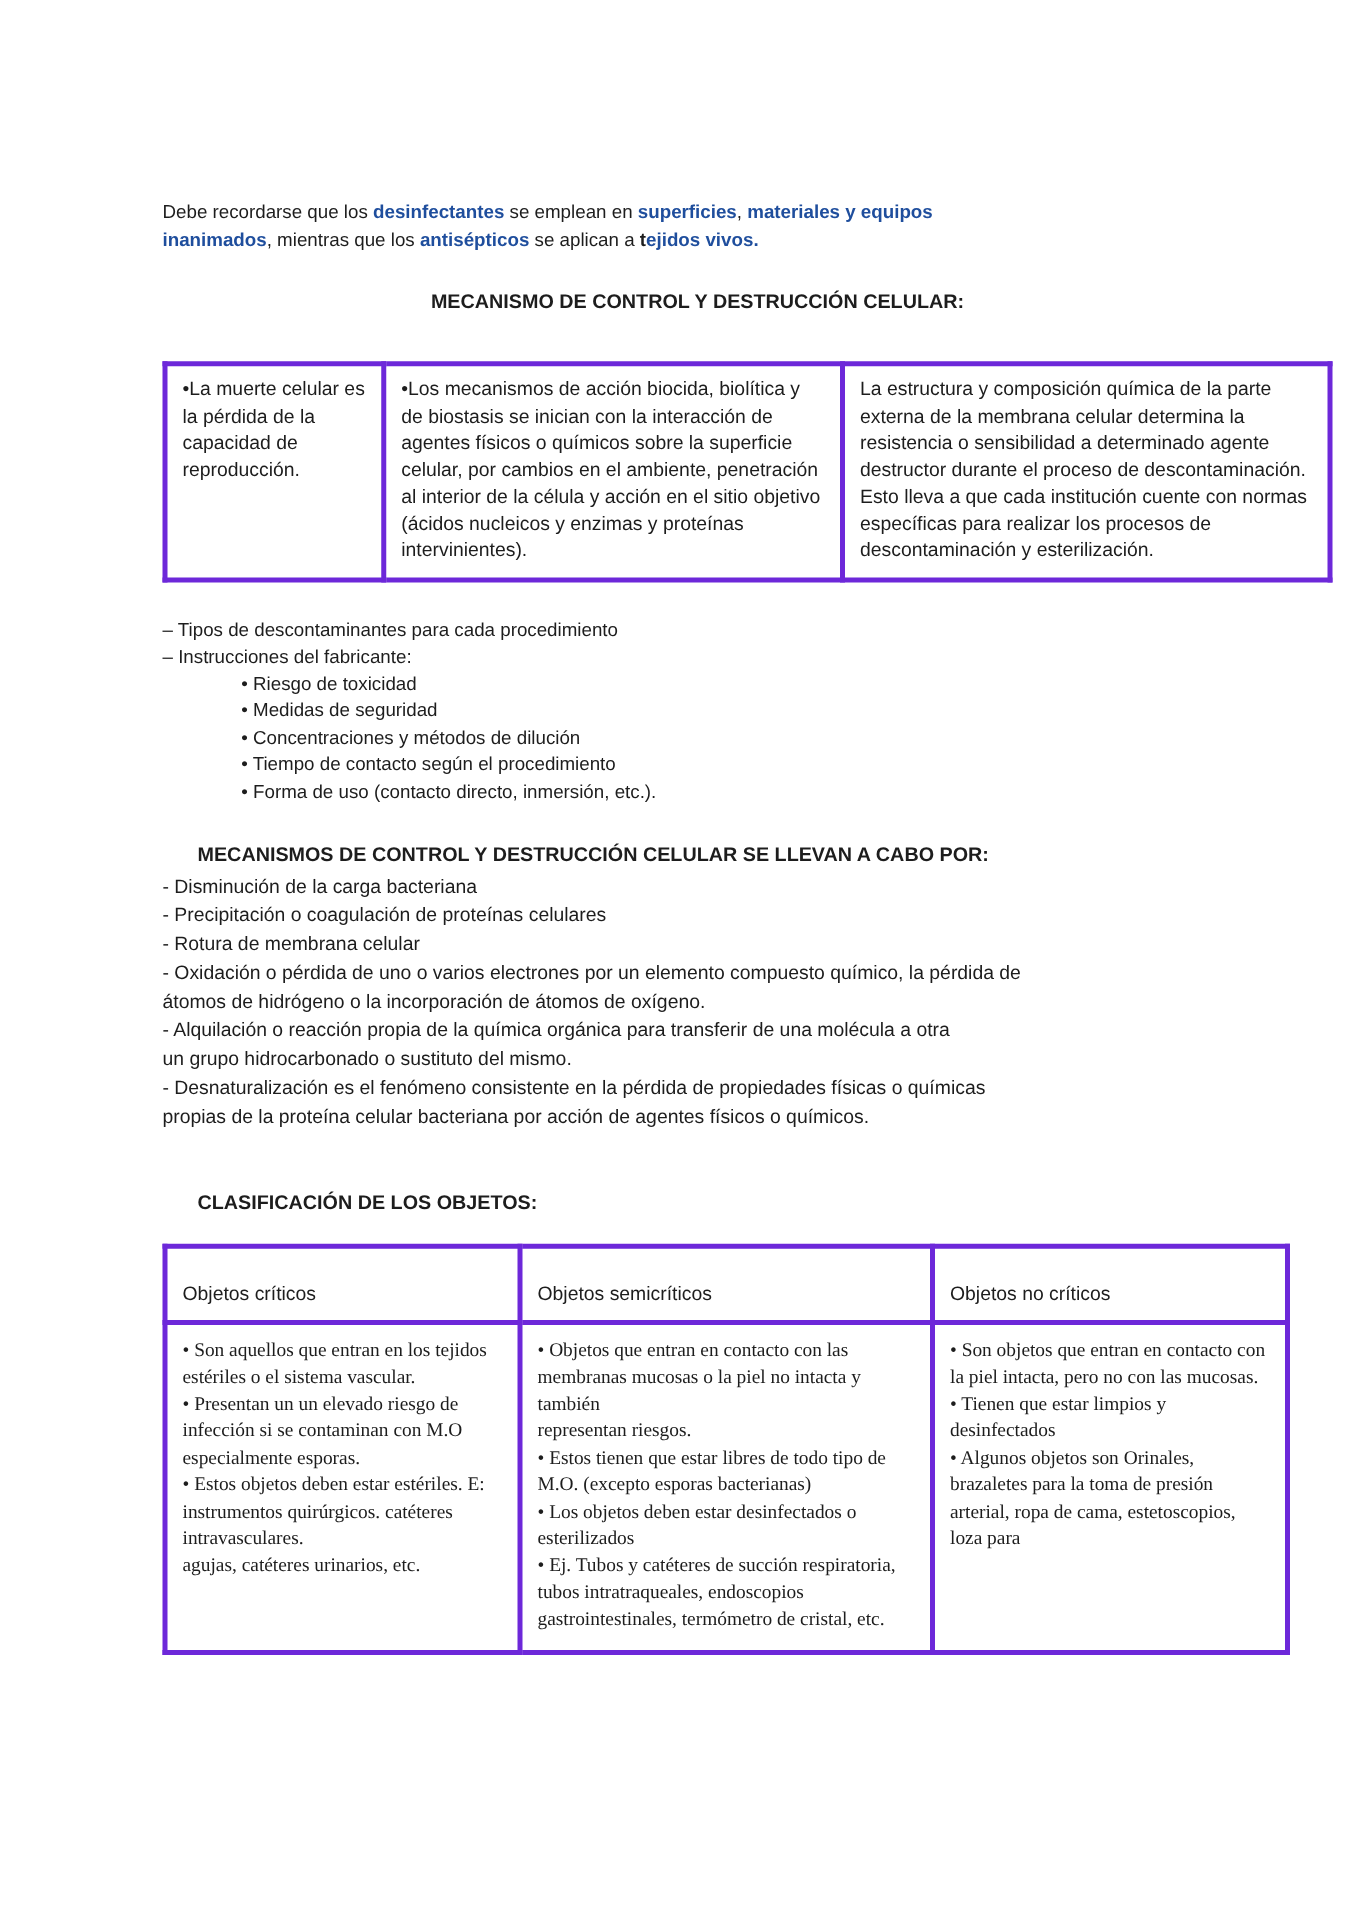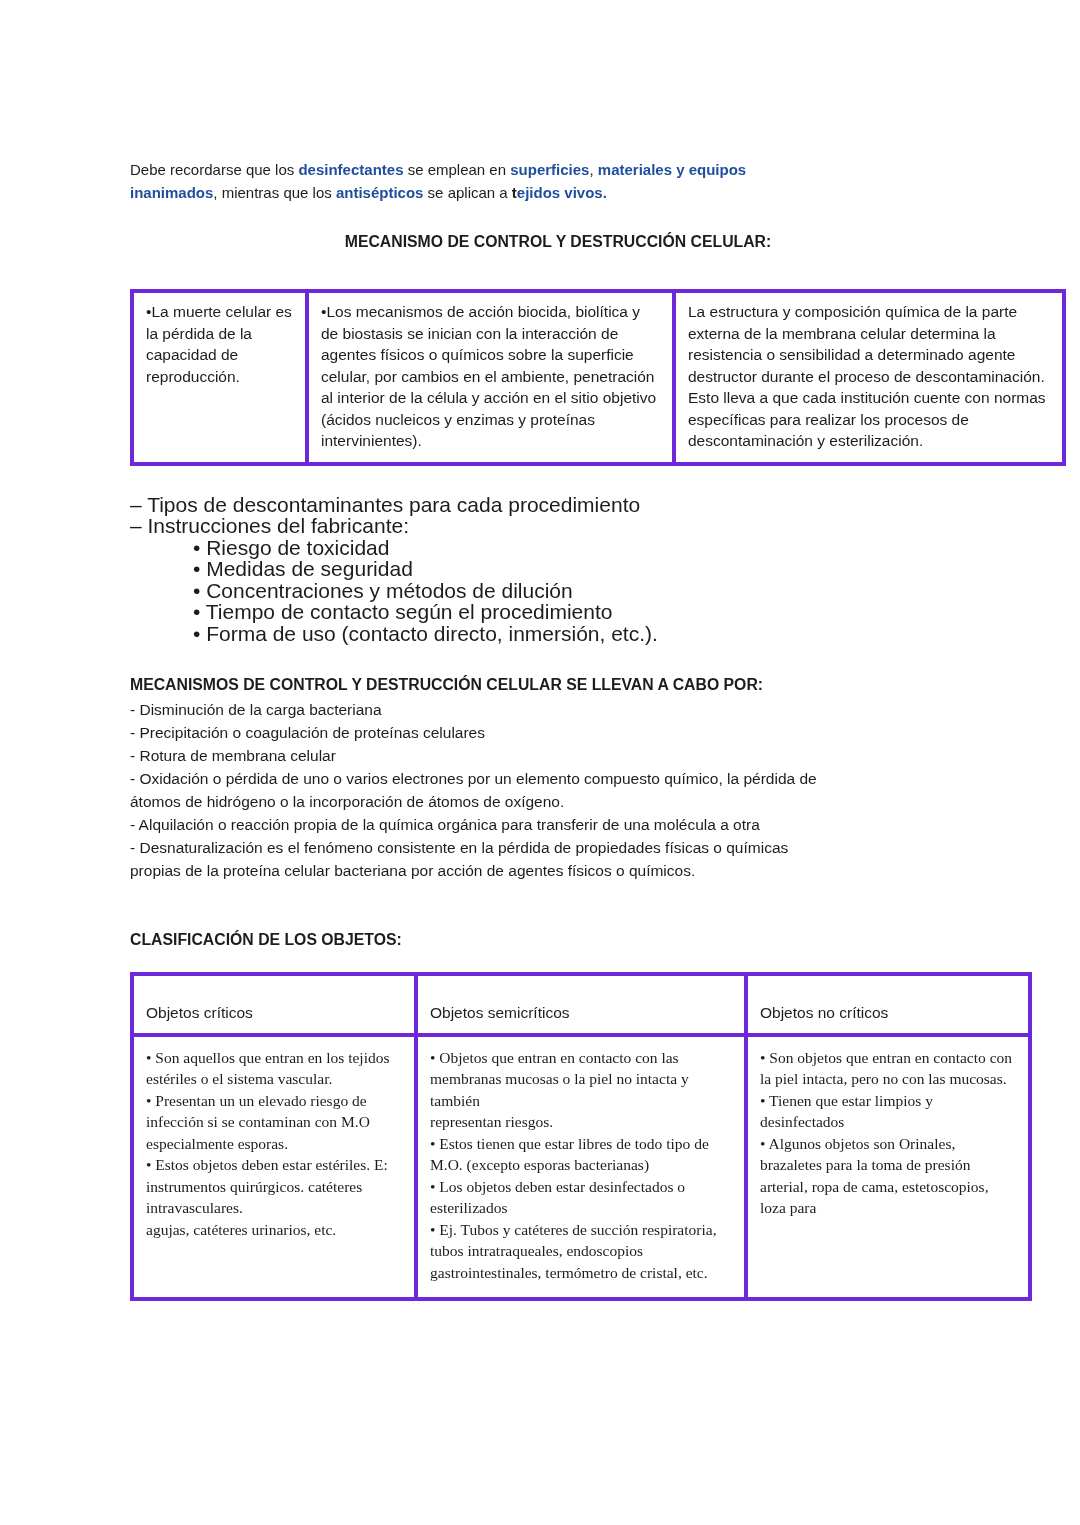--- a/index.html
+++ b/index.html
@@ -31,20 +31,21 @@
     margin: 27px 0 0 0;
     text-align: center;
     font-weight: bold;
     font-size: 15.8px;
     line-height: 22px;
   }
   .heading-left {
     font-weight: bold;
     font-size: 15.8px;
     line-height: 22px;
+    margin-left: 28px;
   }
 
   table { border-collapse: collapse; table-layout: fixed; }
   td, th {
     border: 4px solid #6d28d9;
     vertical-align: top;
     text-align: left;
     font-weight: normal;
     font-size: 15.5px;
     line-height: 21.5px;
@@ -52,21 +53,21 @@
     word-wrap: break-word;
   }
 
   .t1 { margin-top: 36px; width: 851px; }
   .t1 .c1 { width: 148px; }
   .t1 .c2 { width: 340px; }
   .t1 .c3 { width: 363px; padding-left: 12px; }
 
   .dash-list {
     margin-top: 28px;
-    font-size: 21px;
+    font-size: 15px;
     line-height: 21.5px;
   }
   .sub-list { padding-left: 63px; }
 
   .h2-block { margin-top: 30px; }
 
   .mech-list {
     margin-top: 2px;
     font-size: 15.5px;
     line-height: 23px;
@@ -114,20 +115,21 @@
 
   <div class="heading-left h2-block">MECANISMOS DE CONTROL Y DESTRUCCIÓN CELULAR SE LLEVAN A CABO POR:</div>
 
   <div class="mech-list">
     <div>- Disminución de la carga bacteriana</div>
     <div>- Precipitación o coagulación de proteínas celulares</div>
     <div>- Rotura de membrana celular</div>
     <div>- Oxidación o pérdida de uno o varios electrones por un elemento compuesto químico, la pérdida de</div>
     <div>átomos de hidrógeno o la incorporación de átomos de oxígeno.</div>
     <div>- Alquilación o reacción propia de la química orgánica para transferir de una molécula a otra</div>
+    <div>un grupo hidrocarbonado o sustituto del mismo.</div>
     <div>- Desnaturalización es el fenómeno consistente en la pérdida de propiedades físicas o químicas</div>
     <div>propias de la proteína celular bacteriana por acción de agentes físicos o químicos.</div>
   </div>
 
   <div class="heading-left h3-block">CLASIFICACIÓN DE LOS OBJETOS:</div>
 
   <table class="t2">
     <tbody>
       <tr>
         <th class="c1">Objetos críticos</th>

